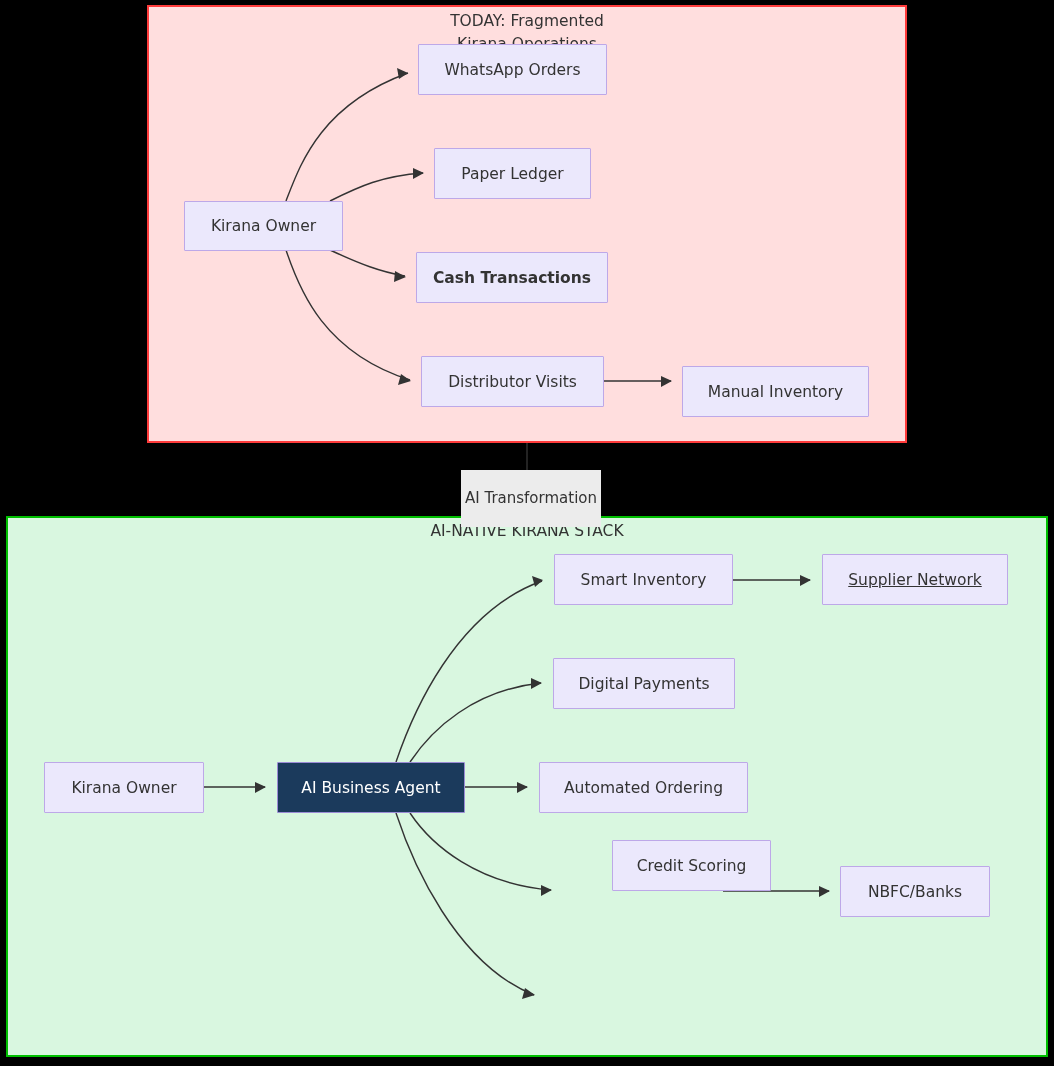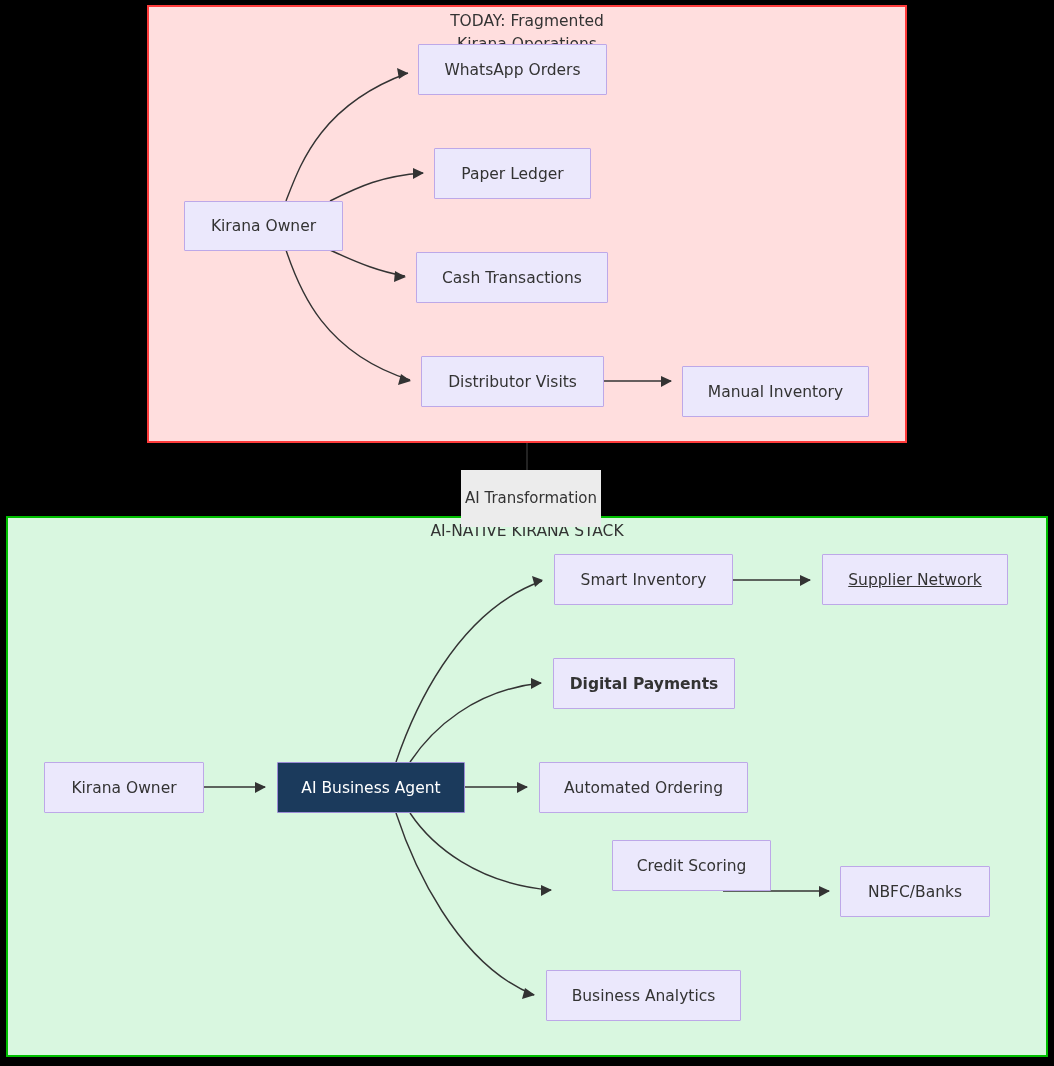--- a/index.html
+++ b/index.html
@@ -201,37 +201,36 @@
   </svg>
 
   <div class="edge-label" style="left:461px; top:470px;">AI Transformation</div>
 
   <div class="node" style="left:184px; top:201px; width:159px; height:50px;">Kirana Owner</div>
 
   <div class="node" style="left:418px; top:44px; width:189px; height:51px;">WhatsApp Orders</div>
 
   <div class="node" style="left:434px; top:148px; width:157px; height:51px;">Paper Ledger</div>
 
-  <div class="node" style="left:416px; top:252px; width:192px; height:51px;">Cash Transactions</div>
+  <div class="node" style="left:416px; top:252px; width:192px; height:51px;font-weight:bold;">Cash Transactions</div>
 
   <div class="node" style="left:421px; top:356px; width:183px; height:51px;">Distributor Visits</div>
 
   <div class="node" style="left:682px; top:366px; width:187px; height:51px;">Manual Inventory</div>
 
   <div class="node" style="left:44px; top:762px; width:160px; height:51px;">Kirana Owner</div>
 
   <div class="node accent" style="left:277px; top:762px; width:188px; height:51px;">AI Business Agent</div>
 
   <div class="node" style="left:554px; top:554px; width:179px; height:51px;">Smart Inventory</div>
 
   <div class="node" style="left:822px; top:554px; width:186px; height:51px;text-decoration:underline;">Supplier Network</div>
 
-  <div class="node" style="left:553px; top:658px; width:182px; height:51px;font-weight:bold;">Digital Payments</div>
+  <div class="node" style="left:553px; top:658px; width:182px; height:51px;">Digital Payments</div>
 
   <div class="node" style="left:539px; top:762px; width:209px; height:51px;">Automated Ordering</div>
 
   <div class="node" style="left:564px; top:840px; width:159px; height:51px;margin-left:48px;">Credit Scoring</div>
 
   <div class="node" style="left:840px; top:866px; width:150px; height:51px;">NBFC/Banks</div>
 
-  <div class="node" style="left:546px; top:970px; width:195px; height:51px;">Business Analytics</div>
 
 </div>
 
 </body></html>

